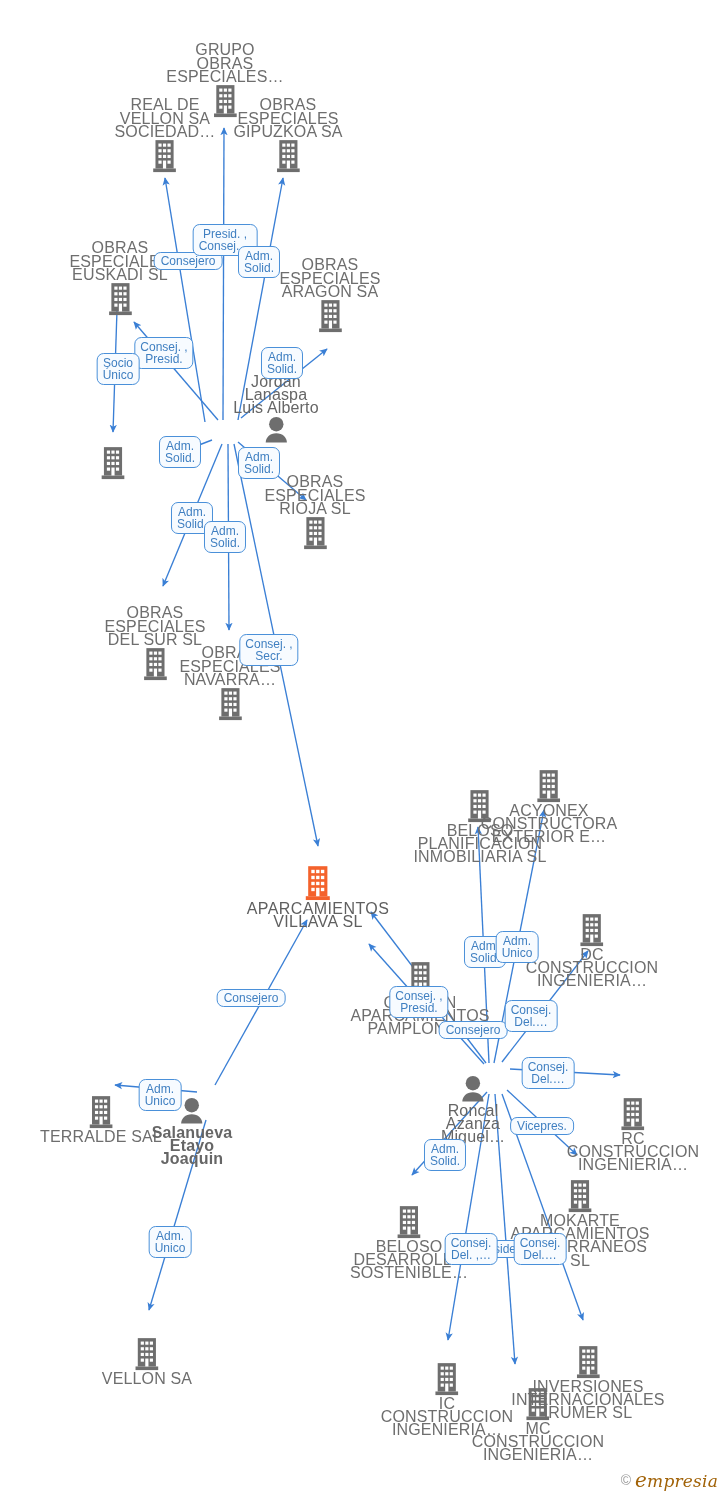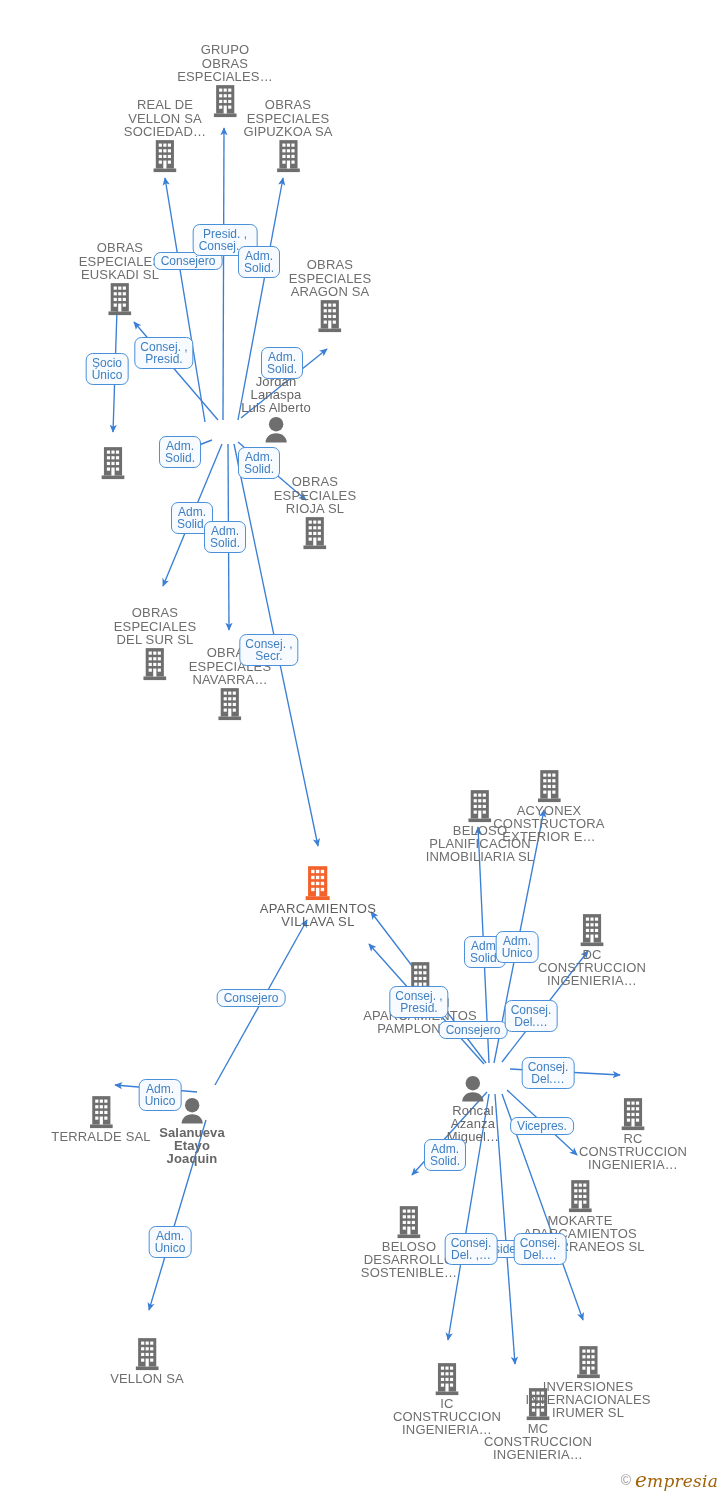--- a/index.html
+++ b/index.html
@@ -8,21 +8,21 @@
     font-family:"Liberation Sans","DejaVu Sans",sans-serif;
     -webkit-font-smoothing:antialiased;
   }
   #graph{position:absolute;inset:0;width:728px;height:1500px;}
   svg.edges{position:absolute;left:0;top:0;width:728px;height:1500px;pointer-events:none;}
 
   
   .node{position:absolute;transform:translate(-50%,0);text-align:center;}
   .node .glyph{display:block;margin:0 auto;line-height:0;}
   .node .caption{
-    display:block;color:#6e6e6e;font-size:13px;line-height:13.2px;
+    display:block;color:#6e6e6e;font-size:16px;line-height:13.2px;
     letter-spacing:.15px;white-space:pre-line;margin-top:1px;
   }
   .node.root .caption{color:#5f5f5f;font-weight:normal;letter-spacing:.4px;}
   .node.person .caption{color:#666;}
 
   
   .node.cap-top .caption{margin:0 0 1px 0;}
 
   
   .chip{
@@ -615,21 +615,21 @@
   <div id="chip-layer">
       <div class="chip one" style="left: 188px; top: 261px; min-width: 58px;">Consejero</div>
       <div class="chip" style="left: 225px; top: 240px; min-width: 52px;">Presid. ,
 Consej.…</div>
       <div class="chip" style="left: 259px; top: 262px; min-width: 36px;">Adm.
 Solid.</div>
       <div class="chip" style="left: 164px; top: 353px; min-width: 52px;">Consej. ,
 Presid.</div>
       <div class="chip" style="left: 282px; top: 363px; min-width: 36px;">Adm.
 Solid.</div>
-      <div class="chip" style="left: 107px; top: 369px; min-width: 36px;">Socio
+      <div class="chip" style="left: 118px; top: 369px; min-width: 36px;">Socio
 Único</div>
       <div class="chip" style="left: 180px; top: 452px; min-width: 36px;">Adm.
 Solid.</div>
       <div class="chip" style="left: 259px; top: 463px; min-width: 36px;">Adm.
 Solid.</div>
       <div class="chip" style="left: 192px; top: 518px; min-width: 36px;">Adm.
 Solid.</div>
       <div class="chip" style="left: 225px; top: 537px; min-width: 36px;">Adm.
 Solid.</div>
       <div class="chip" style="left: 269px; top: 650px; min-width: 52px;">Consej. ,

